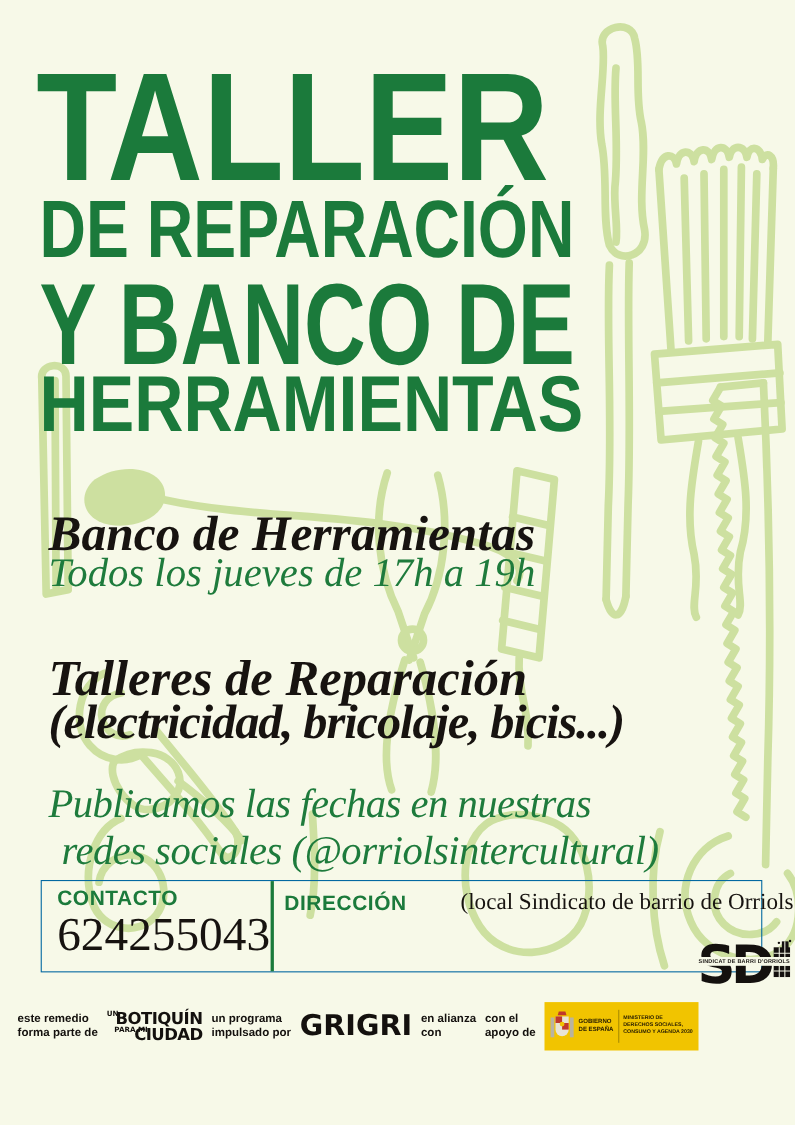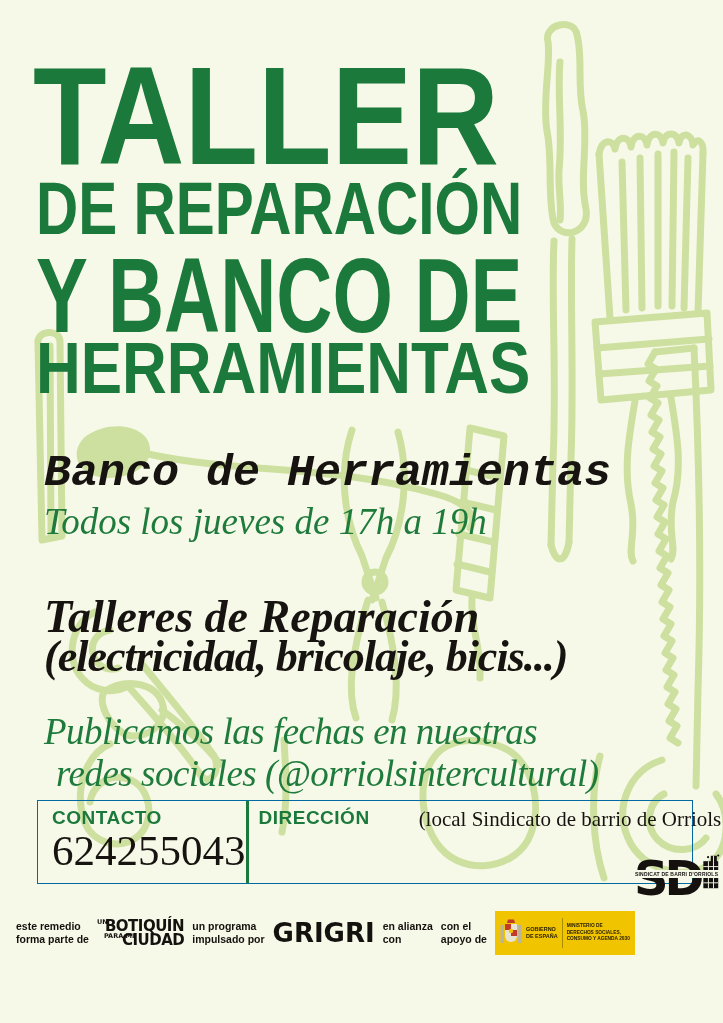--- a/index.html
+++ b/index.html
@@ -17,40 +17,40 @@
   .t1{left:33px;top:46px;font-size:140px;transform:scaleX(.86);}
   .t2{left:36px;top:172px;font-size:74px;transform:scaleX(.79);}
   .t3{left:36px;top:243px;font-size:105px;transform:scaleX(.74);}
   .t4{left:36px;top:332px;font-size:72px;transform:scaleX(.86);}
 
   
   .serif{font-family:"Liberation Serif",serif;font-style:italic;}
   .abs{position:absolute;white-space:nowrap;z-index:2;line-height:1;}
   .black-head{color:#171310;font-weight:700;}
   .green-line{color:#1e7b3c;font-weight:400;}
-  .banco-heading{left:44px;top:414px;font-size:45px;font-family:Liberation Mono, monospace;}
+  .banco-heading{left:44px;top:426px;font-size:45px;}
   .banco-schedule{left:44px;top:466px;font-size:37px;}
   .talleres-1{left:44px;top:550px;font-size:46px;margin-top:44px;}
   .talleres-2{left:44px;top:598px;font-size:44px;letter-spacing:-1px;}
   .note-1{left:44px;top:676px;font-size:37px;letter-spacing:-.5px;}
   .note-2{left:56px;top:718px;font-size:37px;letter-spacing:-.5px;}
 
   
   .contact-table{
     position:absolute;left:37px;top:800px;width:656px;height:84px;
     border:1px solid #0369a1;display:flex;box-sizing:border-box;z-index:2;
   }
   .cell-left{width:222px;border-right:3px solid #1b7a3b;padding:7px 0 0 14px;box-sizing:border-box;}
   .cell-right{flex:1;padding:7px 0 0 10px;box-sizing:border-box;}
   .cell-label{color:#1b7a3b;font-weight:700;font-size:19px;letter-spacing:.5px;line-height:1;}
   .phone{
     font-family:"Liberation Serif",serif;font-size:43px;color:#171310;
     line-height:1;letter-spacing:0;margin-top:2px;font-weight:500;
   }
-  .addr-row1{display:flex;align-items:flex-start;gap:39px;}
+  .addr-row1{display:flex;align-items:flex-end;gap:39px;}
   .addr-row2{display:flex;align-items:baseline;margin-top:4px;}
   .addr-text{font-family:"Liberation Serif",serif;font-size:21px;color:#171310;line-height:1.1;white-space:nowrap;}
   .addr-row1 .addr-text{margin-left:10px;}
   .venue{font-family:"Liberation Serif",serif;font-style:italic;font-weight:700;font-size:27px;color:#171310;line-height:1;}
   .addr-row2 .addr-text{margin-left:14px;}
 
   
   .sdo{position:absolute;left:634px;top:846px;width:86px;z-index:3;}
   .sdo-row{display:flex;align-items:flex-end;}
   .sdo-letters{

